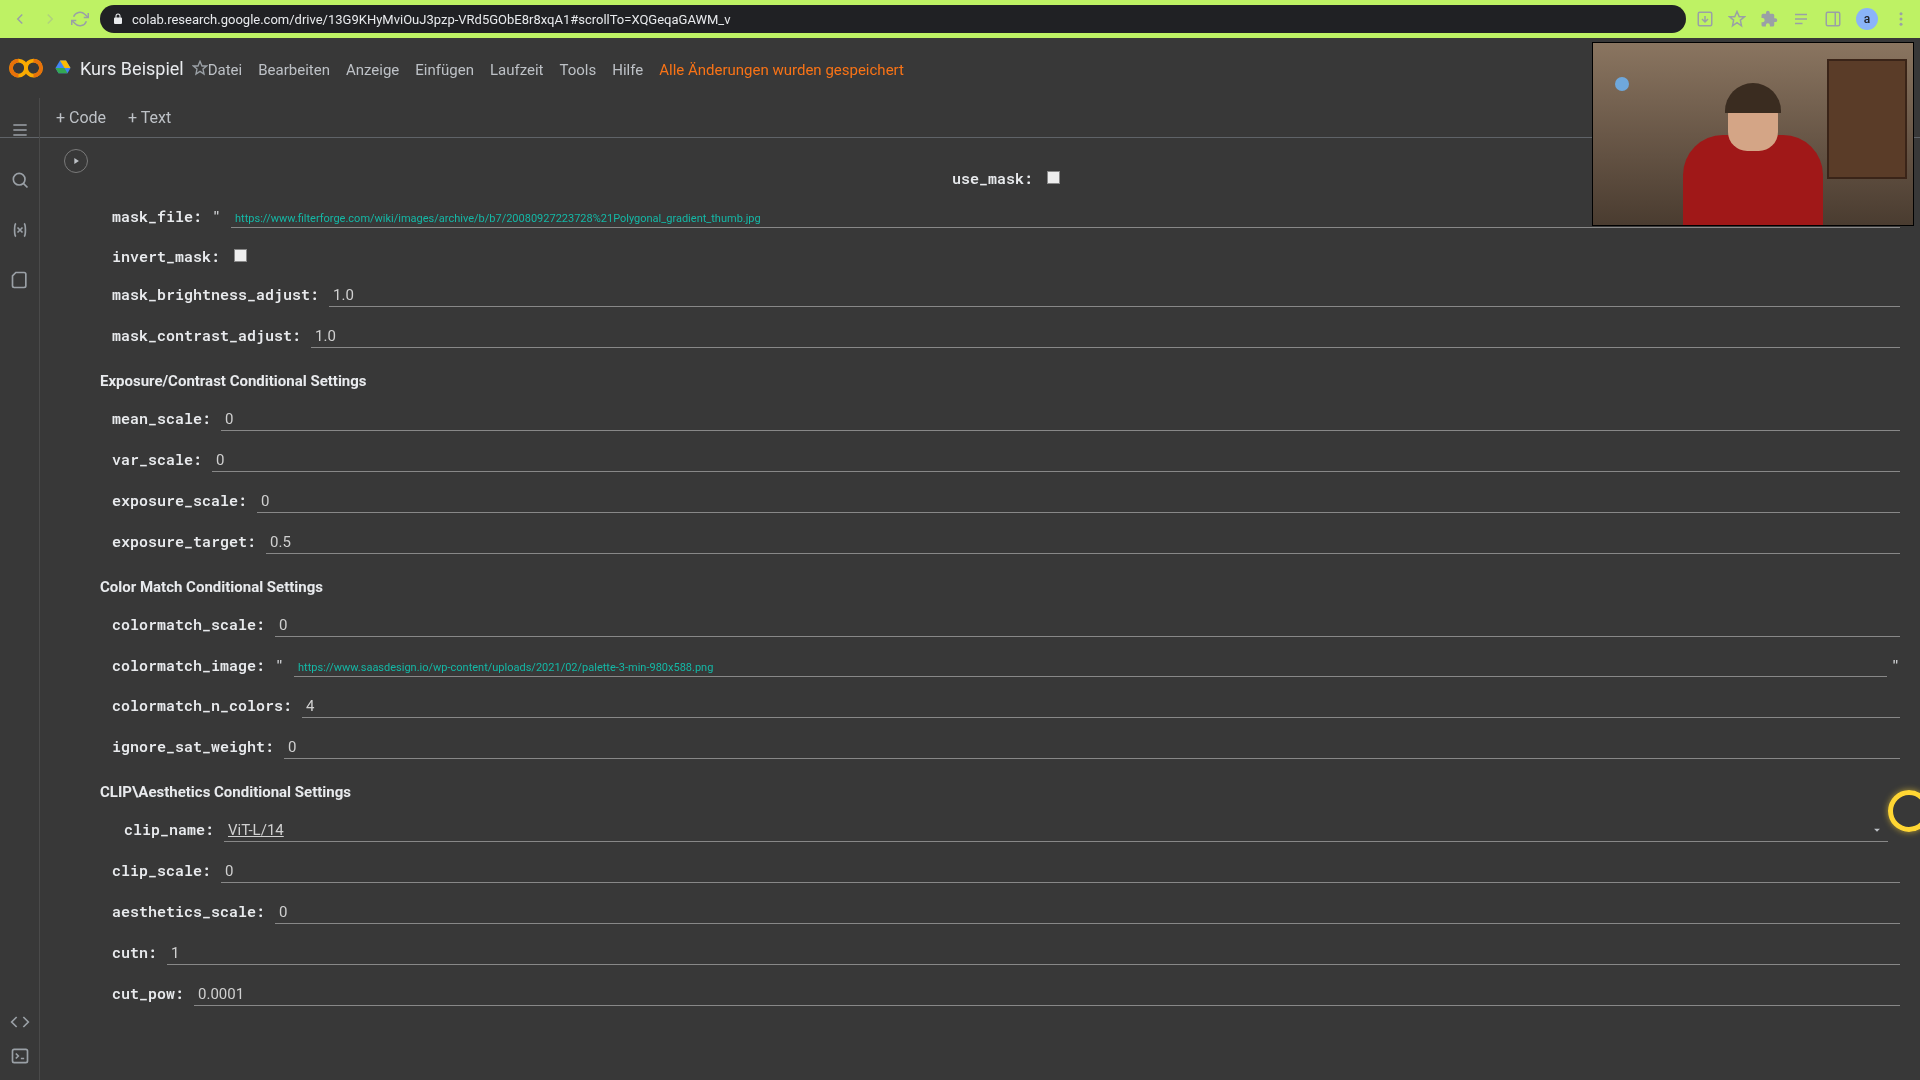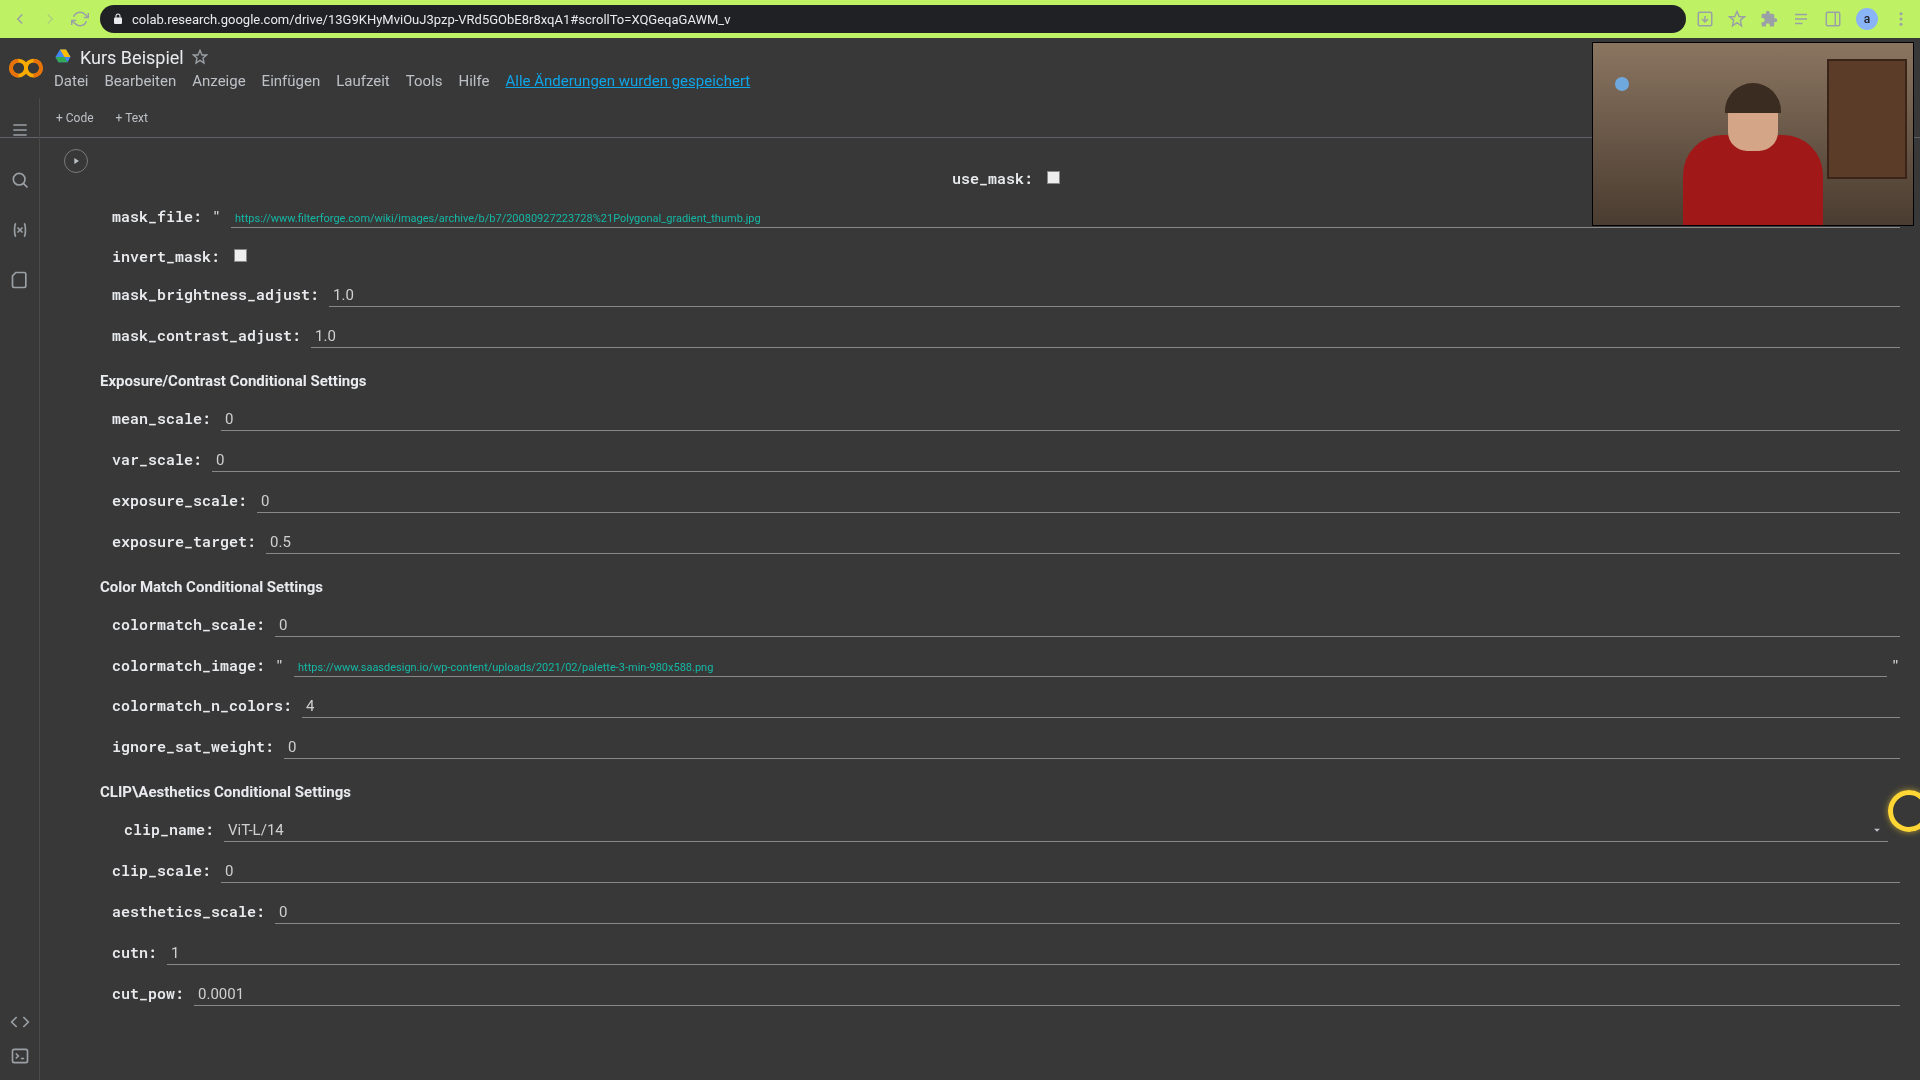--- a/index.html
+++ b/index.html
@@ -42,38 +42,38 @@
 .header {
   height: 60px;
   display:flex;
   align-items:center;
   padding:0 0 0 8px;
 }
 .colab-logo {
   width:36px; height:36px;
   margin-right:10px;
 }
-.title-block { display:flex; flex-direction:column; }
+.title-block { display:flex; flex-direction:row; }
 .title-row { display:flex; align-items:center; gap:8px; }
 .drive-ic { width:18px; height:18px; }
 .doc-title { font-size:18px; color:#e8eaed; font-weight:400; }
 .star { color:#9aa0a6; width:16px; height:16px; }
 .menus { display:flex; gap:16px; font-size:15px; color:#bdc1c6; margin-top:4px; }
 .menus span { cursor:pointer; }
-.saved { text-decoration:underline; color:#0ea5e9; }
+.saved { color:#f97316; }
 
 .toolbar {
   height:40px;
   border-bottom:1px solid #5f6368;
   display:flex;
   align-items:center;
   padding-left:48px;
   gap:6px;
 }
-.tool-btn { display:flex; align-items:center; gap:4px; font-size:12px; color:#bdc1c6; padding:4px 8px; cursor:pointer; }
+.tool-btn { display:flex; align-items:center; gap:4px; font-size:16px; color:#bdc1c6; padding:4px 8px; cursor:pointer; }
 .toolbar-right { margin-left:auto; padding-right:6px; color:#bdc1c6; }
 
 .sidebar {
   position:absolute;
   left:0;
   top:98px;
   width:40px;
   bottom:0;
   border-right:1px solid #4a4a4a;
   display:flex;
@@ -160,21 +160,21 @@
 .select-val {
   flex:1;
   border-bottom:1px solid #888;
   color:#d0d0d0;
   font-size:15px;
   padding:2px 4px;
   margin-left:10px;
   display:flex;
   align-items:center;
 }
-.select-val span { flex:1; }
+.select-val span { flex:1;text-decoration:underline; }
 .chev { width:14px; height:14px; color:#bdc1c6; }
 
 .webcam {
   position:absolute;
   top:42px;
   right:6px;
   width:322px;
   height:184px;
   background:#2a1f1a;
   border:1px solid #000;

